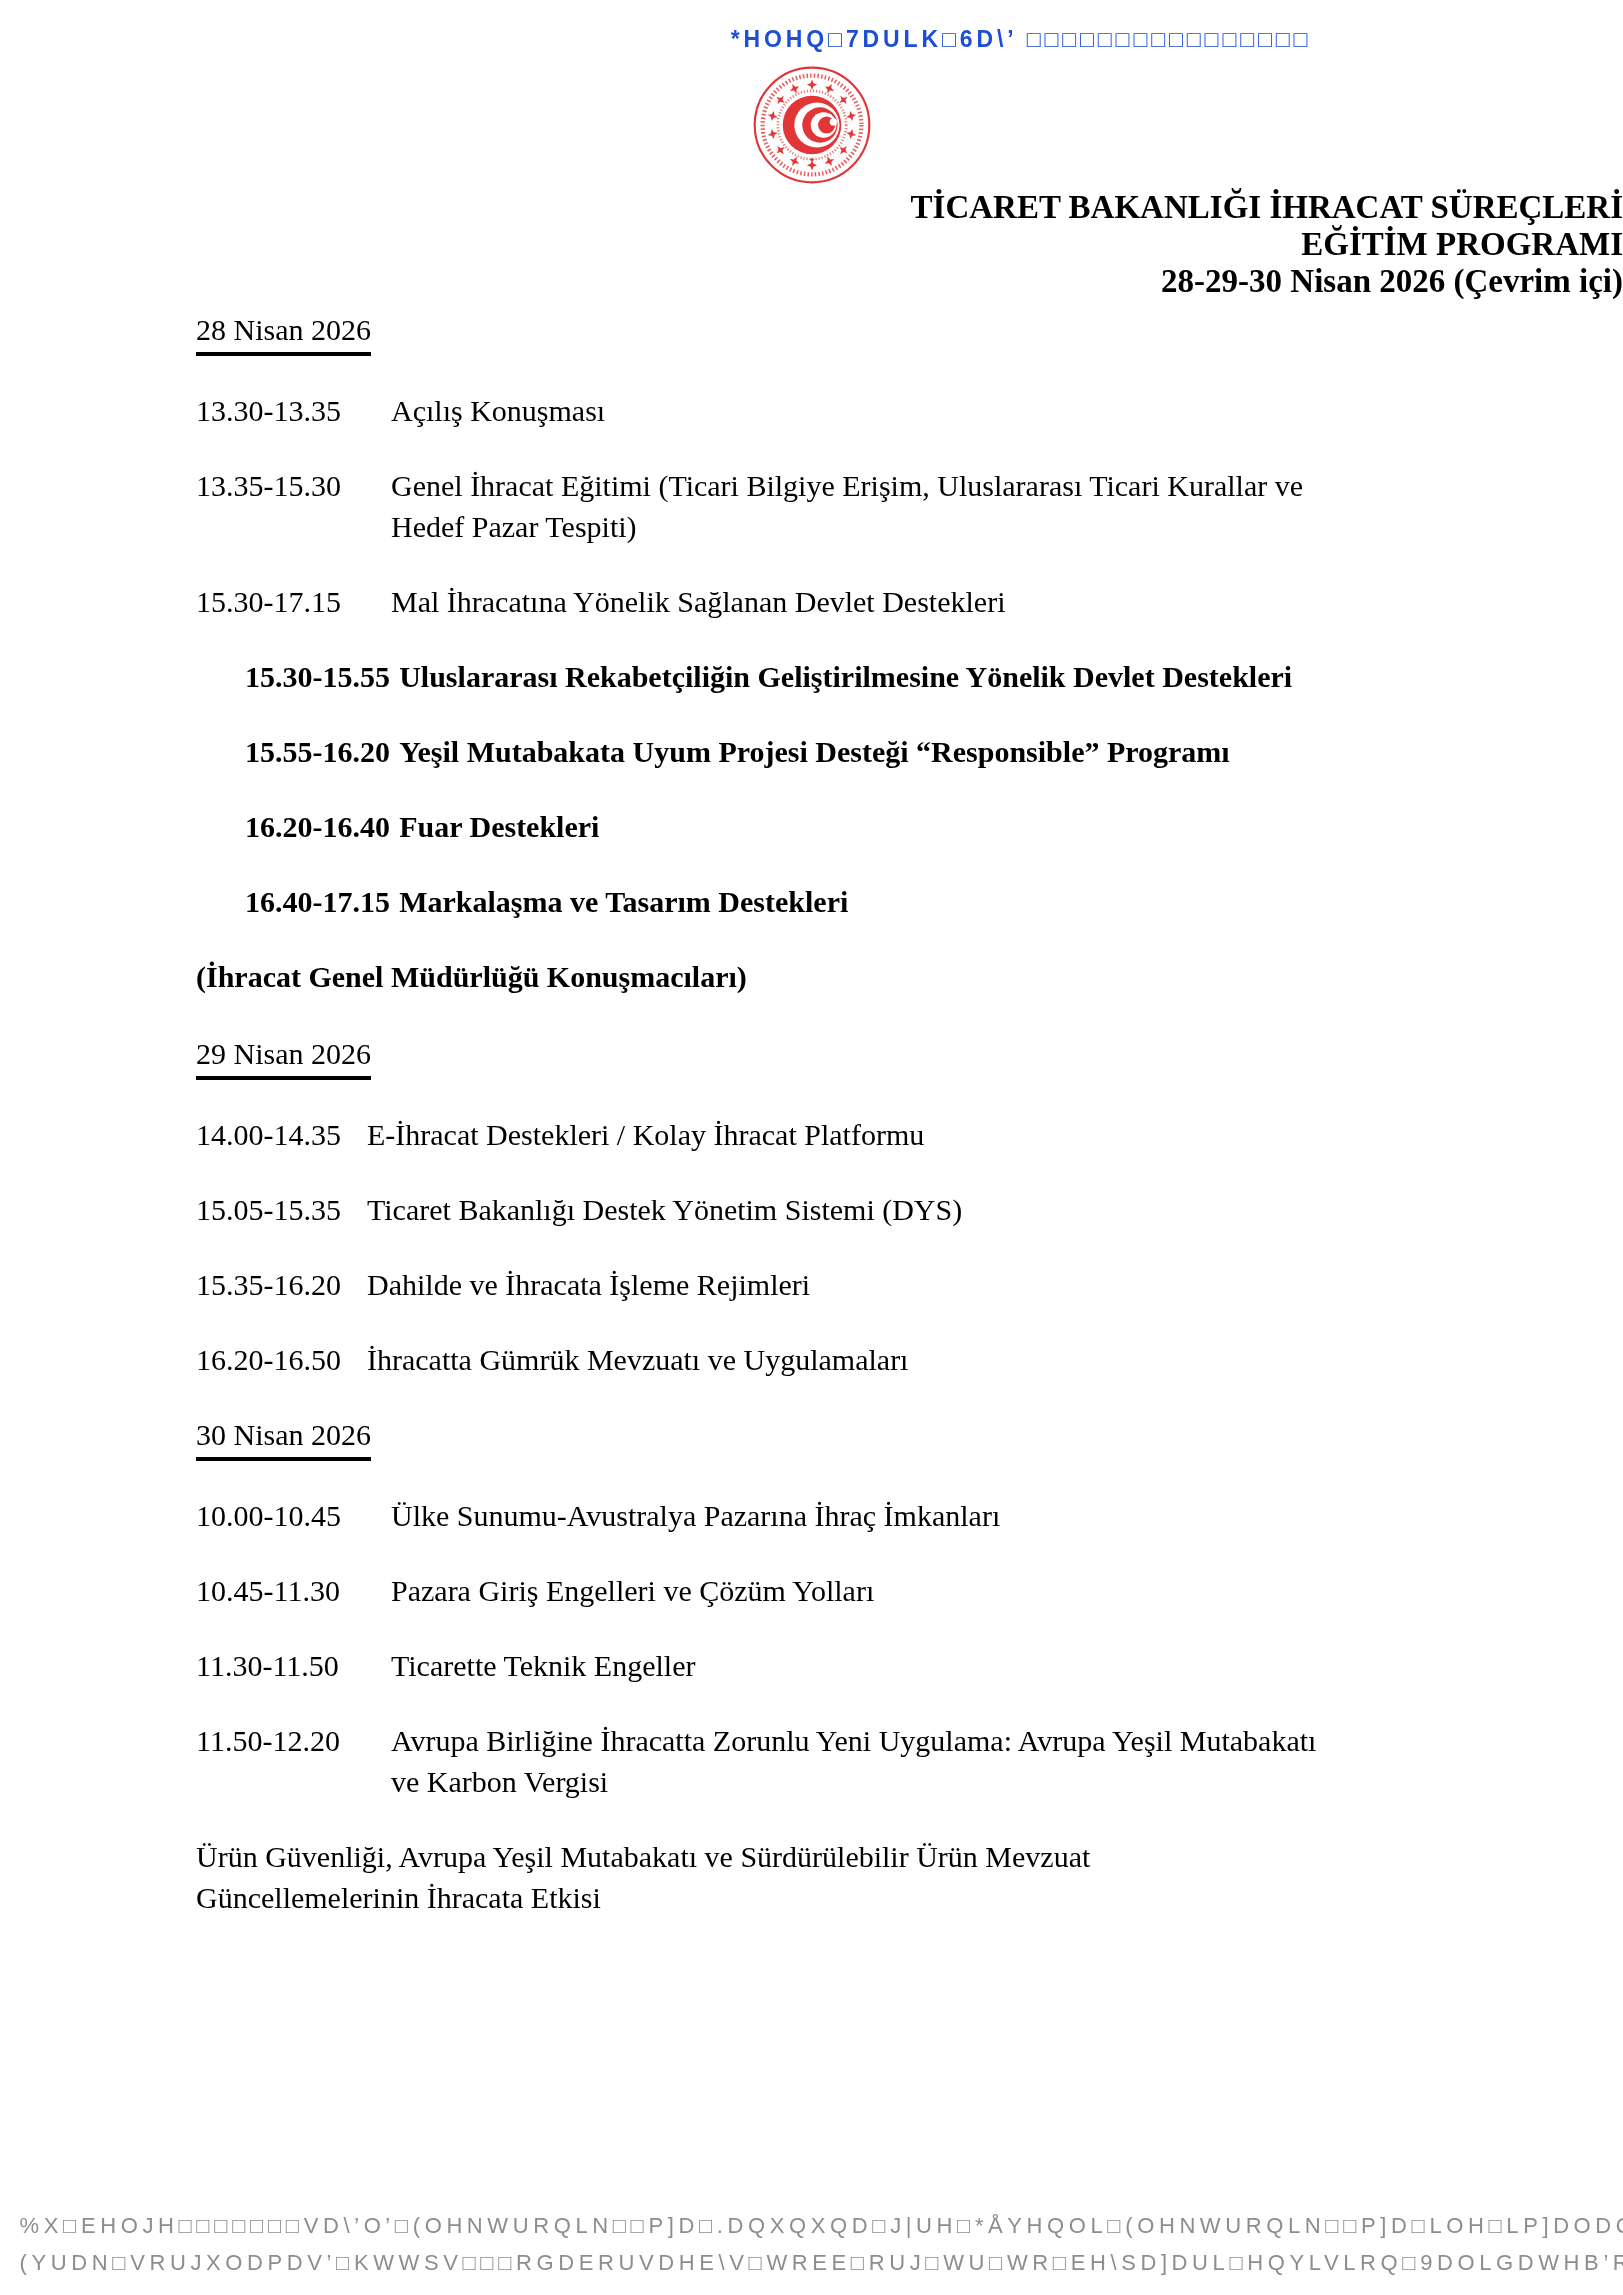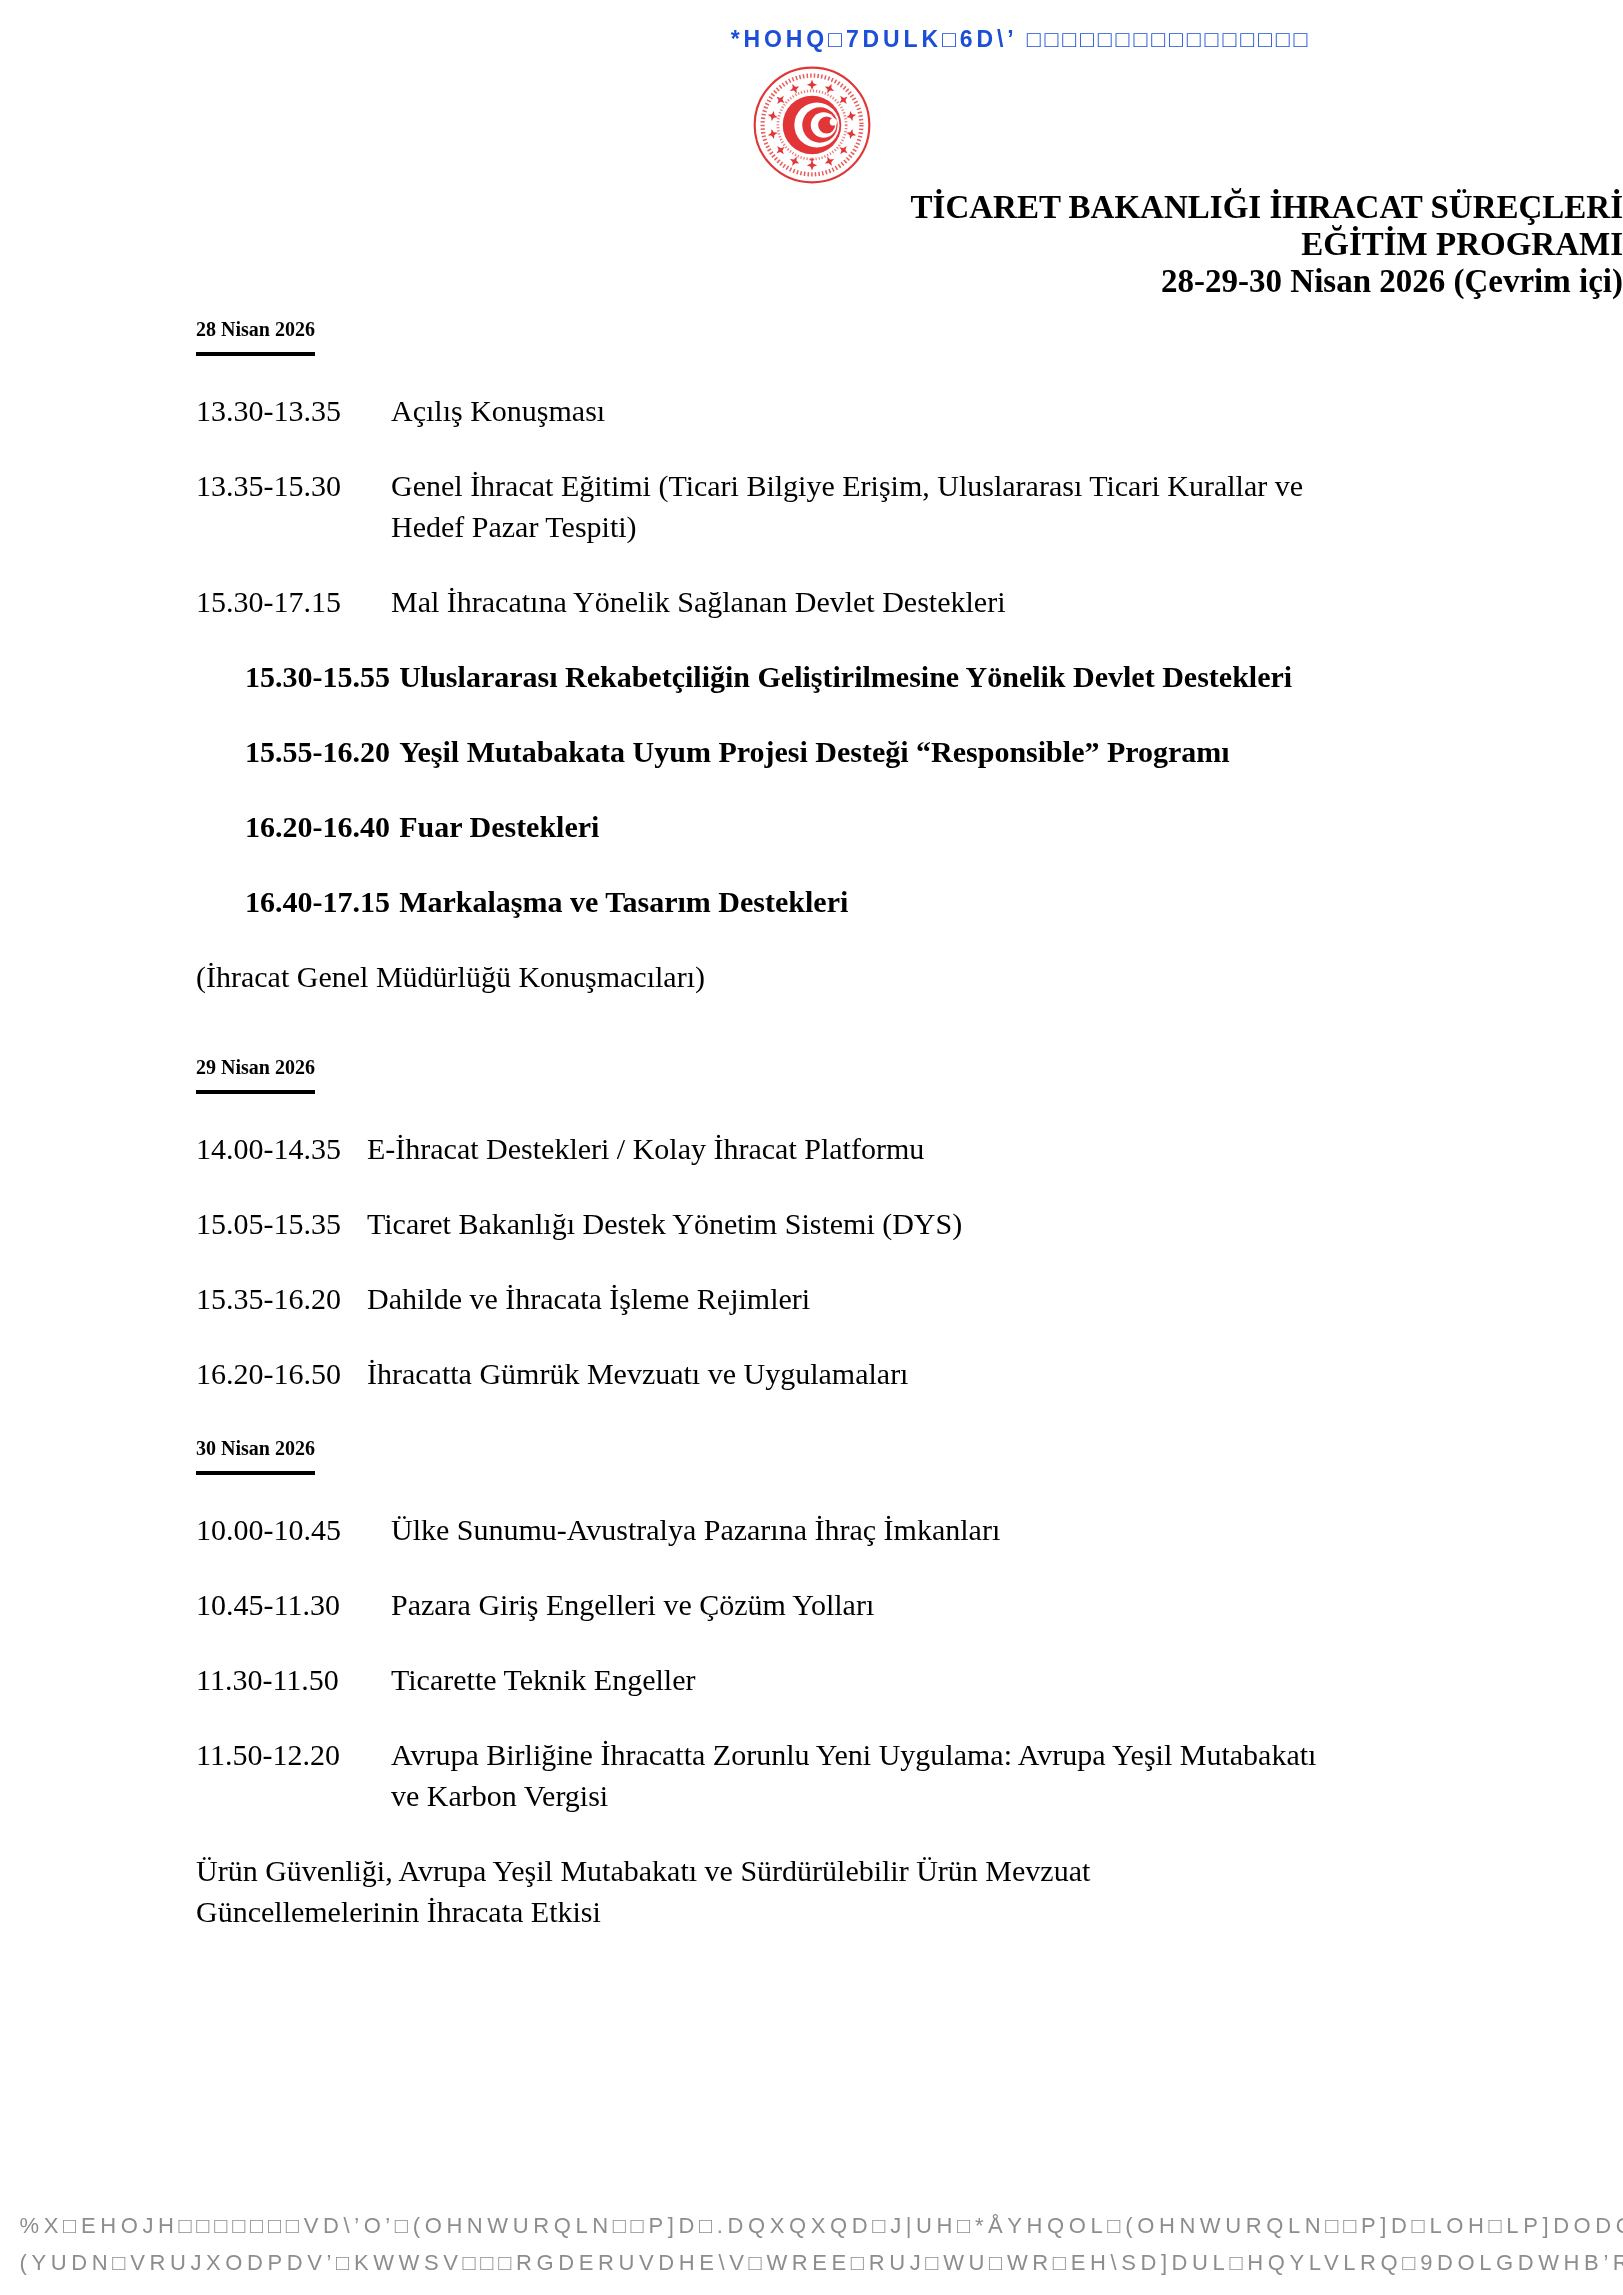--- a/index.html
+++ b/index.html
@@ -38,36 +38,36 @@
   }
 
   .content {
     margin-left: 196px;
     width: 1256px;
     margin-top: 9.2px;
     font-size: 30px;
     line-height: 41px;
   }
 
-  h2.day-row { margin: 0 0 34px 0; font-size: 20px; line-height: 41px; font-weight: bold; }
+  h2.day-row { margin: 0 0 34px 0; font-size: 30px; line-height: 41px; font-weight: normal; }
   .day-heading {
     display: inline-block;
     border-bottom: 4.6px solid #000;
     padding-bottom: 2px;
   }
 
   .item { display: flex; margin-bottom: 34px; }
   .item .time { flex: 0 0 195px; }
   .day2 .item .time { flex-basis: 171px; }
   .item .desc { flex: 1; white-space: pre-line; }
 
   .item.sub { display: block; padding-left: 49px; font-weight: bold; }
   .item.sub .time-in { margin-right: 9.2px; }
 
-  .speakers { font-weight: normal; margin: 0 0 50px 0; }
+  .speakers { font-weight: bold; margin: 0 0 36px 0; }
 
   .footer {
     position: absolute;
     left: 19.6px; right: 0; bottom: 14.4px;
     font-family: "Liberation Sans", sans-serif;
     font-size: 22px;
     letter-spacing: 4.6px;
     line-height: 37px;
     color: var(--muted, #8d8d8d);
     white-space: nowrap;

